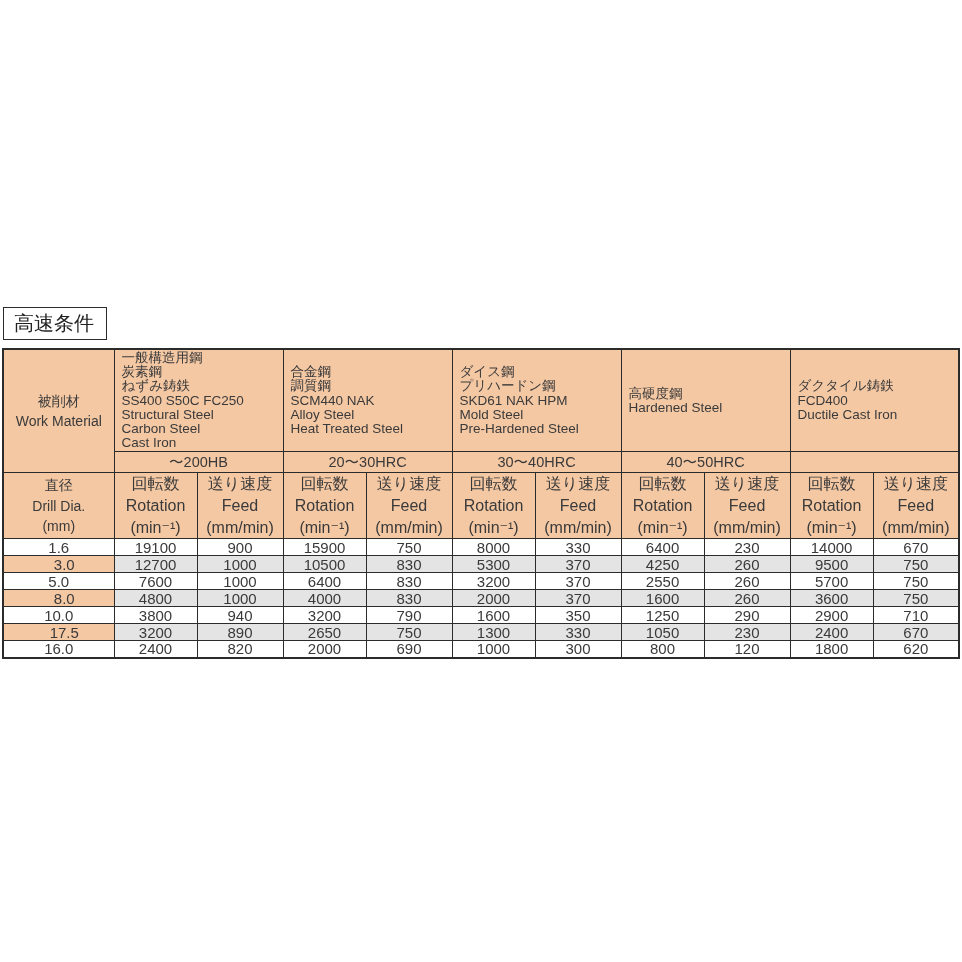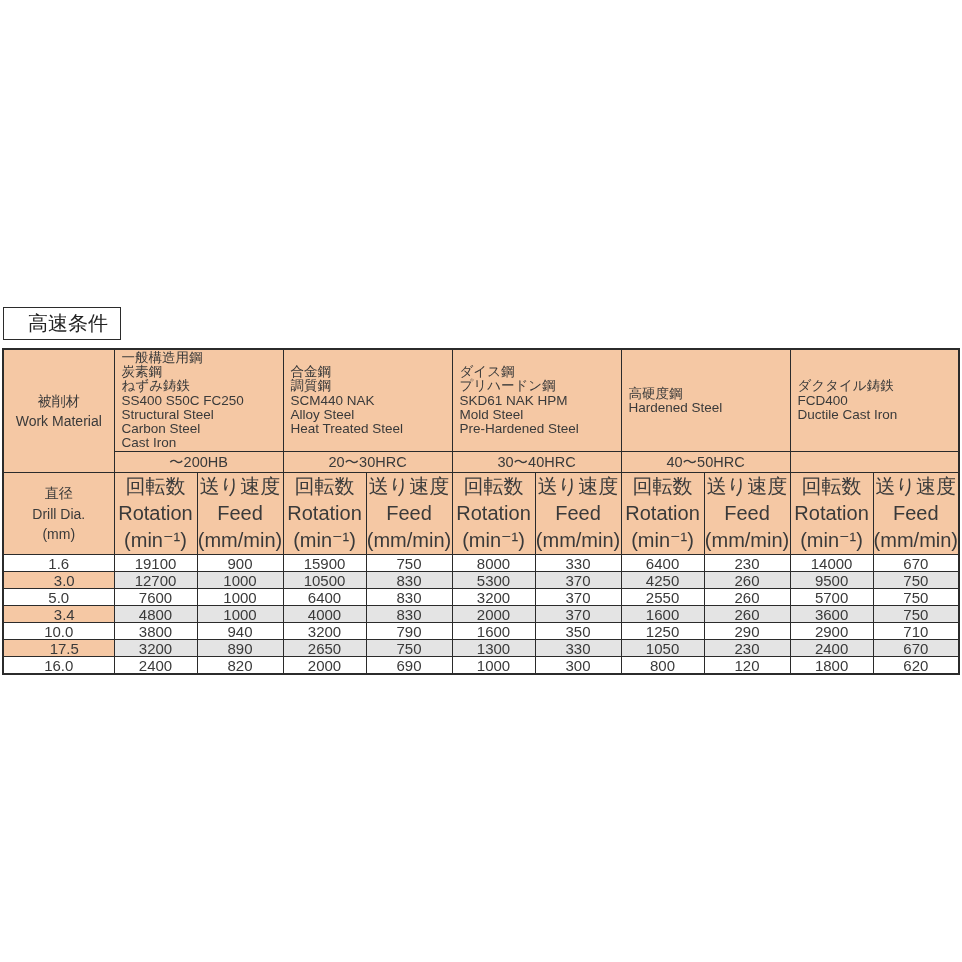--- a/index.html
+++ b/index.html
@@ -10,21 +10,21 @@
     --page-bg:#ffffff;
   }
   *{margin:0;padding:0;box-sizing:border-box;}
   html,body{background:#fff;}
   body{font-family:"Liberation Sans","DejaVu Sans",sans-serif;color:var(--text);}
   .page{position:relative;width:962px;height:962px;background:var(--page-bg);overflow:hidden;}
 
   .title-box{
     position:absolute;left:3px;top:307px;height:33px;
     display:inline-flex;align-items:center;gap:24px;
-    border:1.5px solid var(--border);padding:0 12px 0 24px;
+    border:1.5px solid var(--border);padding:0 12px 0 10px;
     font-size:20px;color:#222;background:#fff;white-space:nowrap;
   }
 
   table.cond{
     position:absolute;left:2px;top:348px;width:956px;
     border-collapse:collapse;table-layout:fixed;
     border:2px solid var(--border);
   }
   table.cond td{
     border:1px solid var(--border);
@@ -47,21 +47,21 @@
     font-size:13.5px;line-height:14.2px;white-space:pre-line;
   }
   tr.r-hard td{height:21px;}
   td.hard{
     text-align:center;vertical-align:middle;
     font-size:14.5px;line-height:1;
   }
   tr.r-cols td{height:59px;}
   td.colh{
     text-align:center;vertical-align:middle;
-    font-size:20px;line-height:1.35;white-space:pre-line;
+    font-size:16px;line-height:1.35;white-space:pre-line;
   }
 
   
   tr.datarow td{height:17px;background:#fff;text-align:center;vertical-align:middle;font-size:15px;line-height:1;}
   tr.datarow.alt td{background:var(--alt-row-bg);}
   tr.datarow.alt td.dia{background:var(--header-bg);padding-left:11px;}
 </style>
 </head>
 <body>
 
@@ -191,21 +191,21 @@
           <td class="val gs">6400</td>
           <td class="val">830</td>
           <td class="val gs">3200</td>
           <td class="val">370</td>
           <td class="val gs">2550</td>
           <td class="val">260</td>
           <td class="val gs">5700</td>
           <td class="val">750</td>
         </tr>
         <tr class="datarow alt">
-          <td class="dia">3.4</td>
+          <td class="dia">8.0</td>
           <td class="val gs">4800</td>
           <td class="val">1000</td>
           <td class="val gs">4000</td>
           <td class="val">830</td>
           <td class="val gs">2000</td>
           <td class="val">370</td>
           <td class="val gs">1600</td>
           <td class="val">260</td>
           <td class="val gs">3600</td>
           <td class="val">750</td>

